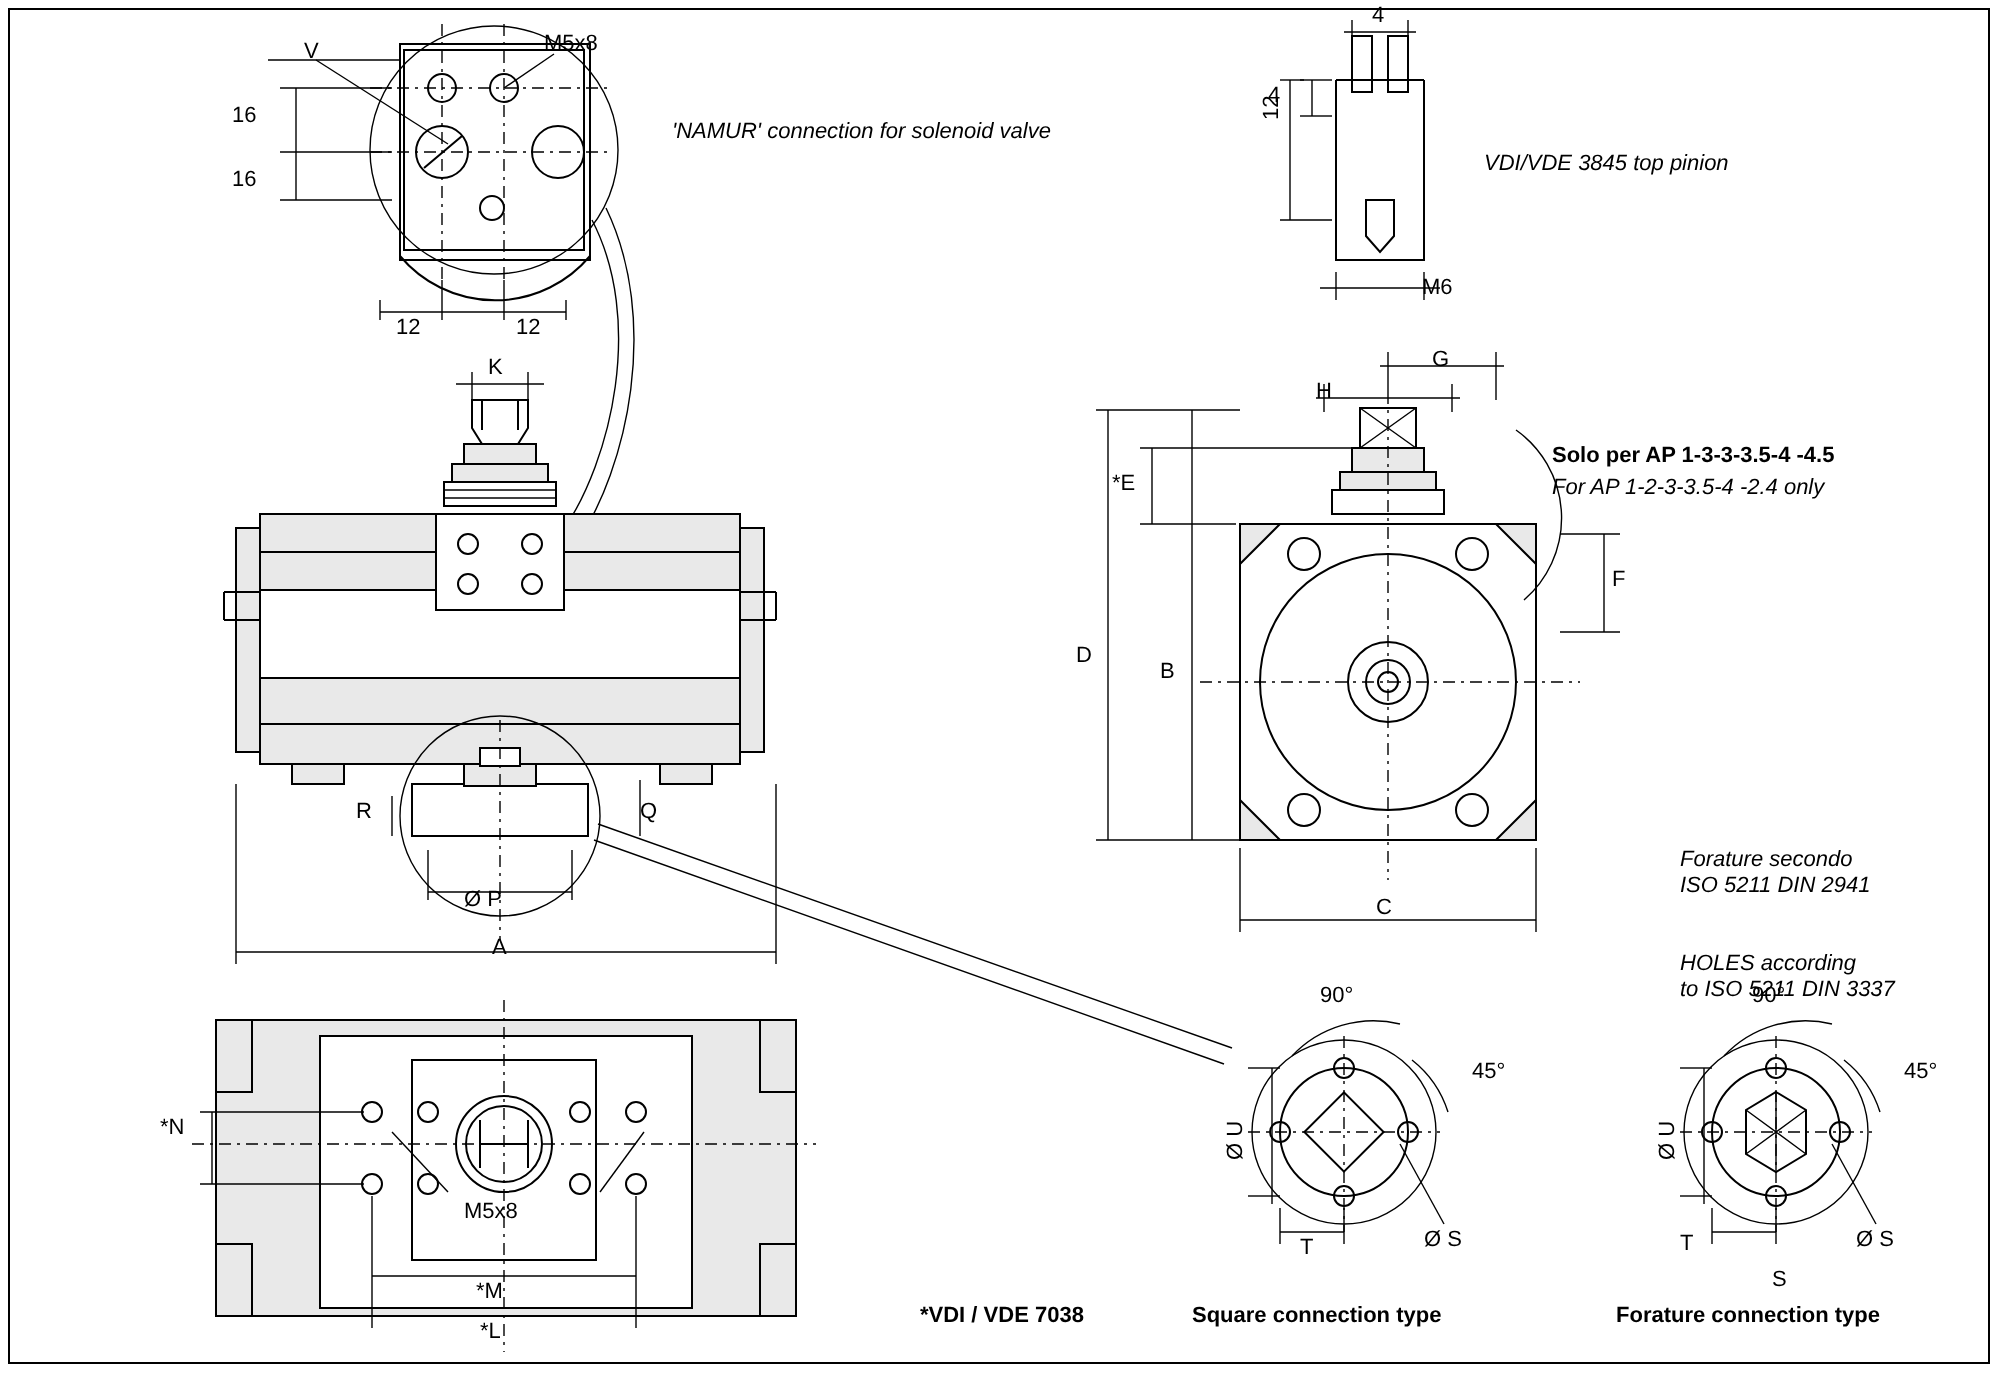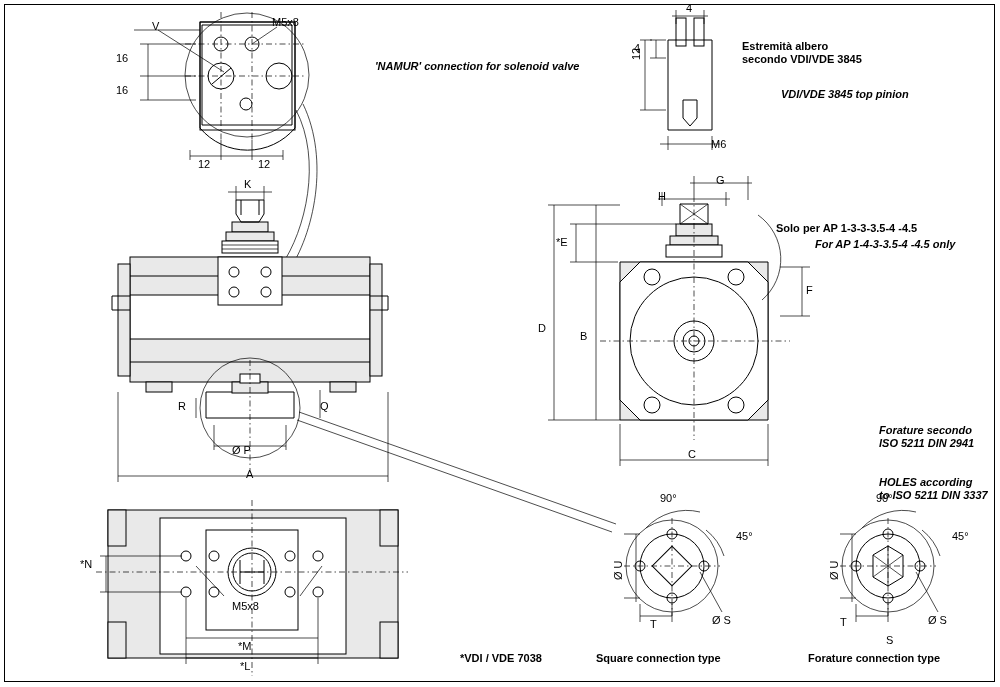--- a/index.html
+++ b/index.html
@@ -2,21 +2,21 @@
 <html><head>
 <meta charset="utf-8">
 <style>
   html,body{margin:0;padding:0;background:#ffffff;}
   body{width:1000px;height:687px;position:relative;overflow:hidden;
        font-family:"Liberation Sans", sans-serif;color:#000;}
   #sheet{position:absolute;left:0;top:0;width:1000px;height:687px;}
   .frame{position:absolute;left:4px;top:4px;width:991px;height:678px;border:1px solid #000;box-sizing:border-box;}
   .lbl{position:absolute;font-size:11px;line-height:13px;white-space:pre;}
   .lbl.b{font-weight:bold;}
-  .lbl.bi{font-weight:bold;font-style:italic;margin-left:39px;}
+  .lbl.bi{font-weight:normal;font-style:italic;}
   .dim{position:absolute;font-size:11px;line-height:12px;white-space:pre;}
   svg{position:absolute;left:0;top:0;}
   .ln{stroke:#000;fill:none;stroke-width:1;}
   .thin{stroke:#000;fill:none;stroke-width:0.7;}
   .dash{stroke:#000;fill:none;stroke-width:0.7;stroke-dasharray:6 3 1.5 3;}
   .fillgrey{fill:#e9e9e9;stroke:#000;stroke-width:1;}
   .fillwhite{fill:#ffffff;stroke:#000;stroke-width:1;}
   .nofill{fill:none;stroke:#000;stroke-width:1;}
 </style>
 </head>
@@ -265,43 +265,41 @@
   </svg>
 
   <div class="lbl bi" style="left:336px;top:60px;">'NAMUR' connection for solenoid valve</div>
   <div class="dim b" style="left:272px;top:16px;">M5x8</div>
   <div class="dim b" style="left:152px;top:20px;">V</div>
   <div class="dim b" style="left:116px;top:52px;">16</div>
   <div class="dim b" style="left:116px;top:84px;">16</div>
   <div class="dim b" style="left:198px;top:158px;">12</div>
   <div class="dim b" style="left:258px;top:158px;">12</div>
 
-  <div class="lbl b" style="left:742px;top:40px;">Estremità albero
-secondo VDI/VDE 3845</div>
-  <div class="lbl bi" style="left:742px;top:88px;">VDI/VDE 3845 top pinion</div>
+  <div class="lbl bi" style="left:742px;top:76px;">VDI/VDE 3845 top pinion</div>
   <div class="dim b" style="left:686px;top:2px;">4</div>
   <div class="dim b" style="left:634px;top:42px;">4</div>
   <div class="dim b" style="left:630px;top:60px;transform:rotate(-90deg);transform-origin:left top;">12</div>
   <div class="dim b" style="left:676px;top:138px;padding-left:35px;">M6</div>
 
   <div class="dim b" style="left:244px;top:178px;">K</div>
   <div class="dim b" style="left:178px;top:400px;">R</div>
   <div class="dim b" style="left:320px;top:400px;">Q</div>
   <div class="dim b" style="left:232px;top:444px;">Ø P</div>
   <div class="dim b" style="left:246px;top:468px;">A</div>
 
   <div class="dim b" style="left:716px;top:174px;">G</div>
   <div class="dim b" style="left:658px;top:190px;">H</div>
   <div class="dim b" style="left:556px;top:236px;">*E</div>
   <div class="dim b" style="left:806px;top:284px;">F</div>
   <div class="dim b" style="left:538px;top:322px;">D</div>
   <div class="dim b" style="left:580px;top:330px;">B</div>
   <div class="dim b" style="left:688px;top:448px;">C</div>
   <div class="lbl b" style="left:776px;top:222px;">Solo per AP 1-3-3-3.5-4 -4.5</div>
-  <div class="lbl bi" style="left:776px;top:238px;">For AP 1-4-3-3.5-4 -4.5 only</div>
+  <div class="lbl bi" style="left:776px;top:238px;">For AP 1-2-3-3.5-4 -2.4 only</div>
 
   <div class="dim b" style="left:80px;top:558px;">*N</div>
   <div class="dim b" style="left:238px;top:640px;">*M</div>
   <div class="dim b" style="left:240px;top:660px;">*L</div>
   <div class="dim b" style="left:232px;top:600px;">M5x8</div>
 
   <div class="lbl bi" style="left:840px;top:424px;">Forature secondo
 ISO 5211 DIN 2941</div>
   <div class="lbl bi" style="left:840px;top:476px;">HOLES according
 to ISO 5211 DIN 3337</div>

